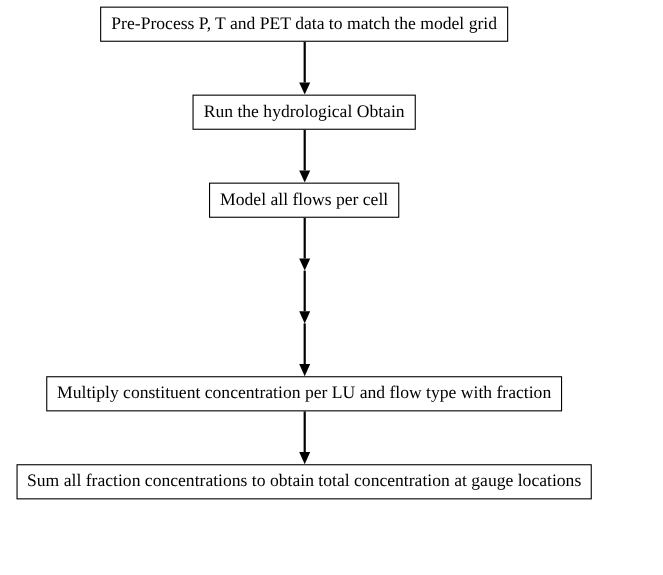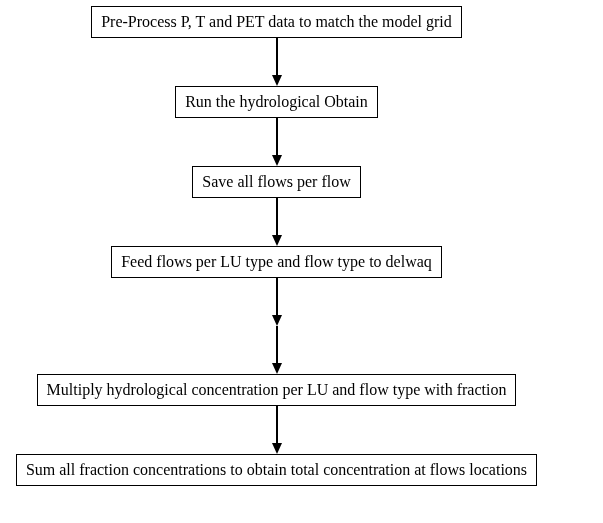--- a/index.html
+++ b/index.html
@@ -69,43 +69,42 @@
       <div class="arrow-head"></div>
     </div>
 
     <div class="node">Run the hydrological Obtain</div>
 
     <div class="arrow">
       <div class="arrow-line"></div>
       <div class="arrow-head"></div>
     </div>
 
-    <div class="node">Save all flows per flow</div>
-
-    <div class="arrow">
-      <div class="arrow-line"></div>
-      <div class="arrow-head"></div>
-    </div>
-
-    <div class="node">Feed flows per LU type and flow type to delwaq</div>
+    <div class="node">Model all flows per cell</div>
 
     <div class="arrow">
       <div class="arrow-line"></div>
       <div class="arrow-head"></div>
     </div>
 
 
     <div class="arrow">
       <div class="arrow-line"></div>
       <div class="arrow-head"></div>
     </div>
 
-    <div class="node">Multiply hydrological concentration per LU and flow type with fraction</div>
 
     <div class="arrow">
       <div class="arrow-line"></div>
       <div class="arrow-head"></div>
     </div>
 
-    <div class="node">Sum all fraction concentrations to obtain total concentration at flows locations</div>
+    <div class="node">Multiply constituent concentration per LU and flow type with fraction</div>
+
+    <div class="arrow">
+      <div class="arrow-line"></div>
+      <div class="arrow-head"></div>
+    </div>
+
+    <div class="node">Sum all fraction concentrations to obtain total concentration at gauge locations</div>
 
   </div>
 </div>
 
 </body></html>

